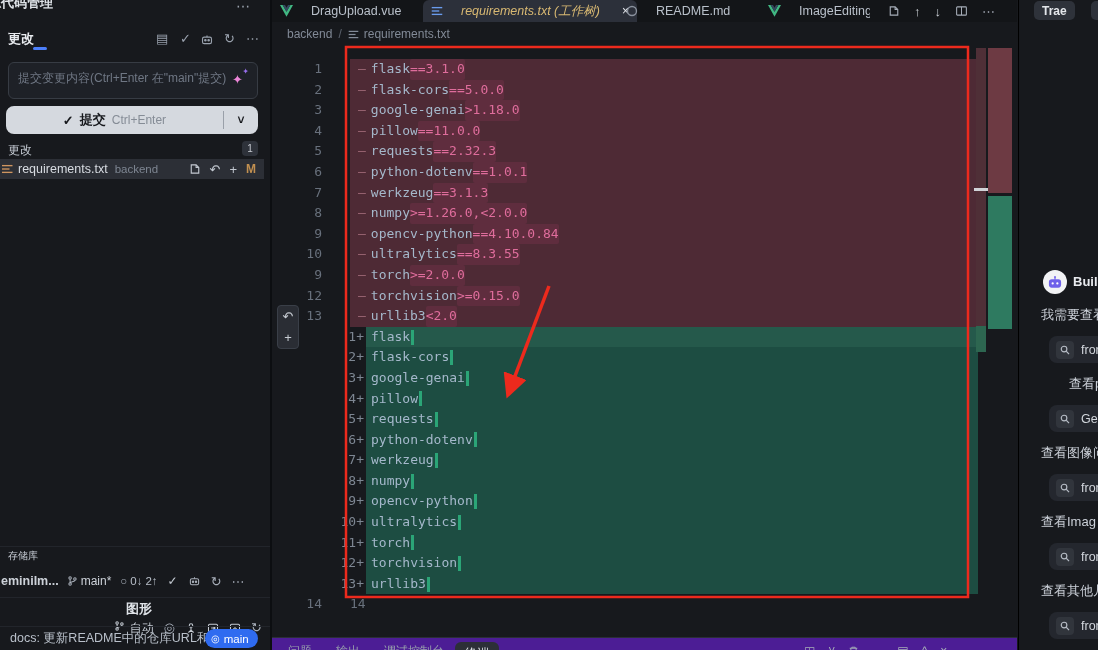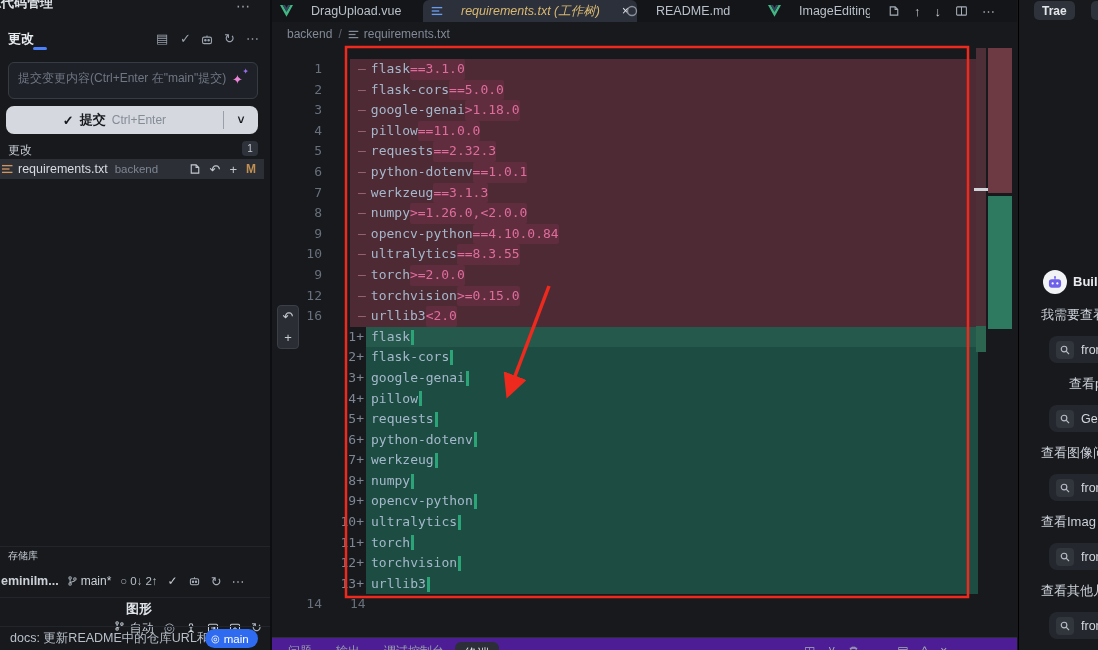--- a/index.html
+++ b/index.html
@@ -356,21 +356,21 @@
           <div class="row rem"><span class="g1">3</span><div class="content"><span class="dash">—</span><span class="cname">google-genai</span><span class="cver">&gt;1.18.0</span></div></div>
           <div class="row rem"><span class="g1">4</span><div class="content"><span class="dash">—</span><span class="cname">pillow</span><span class="cver">==11.0.0</span></div></div>
           <div class="row rem"><span class="g1">5</span><div class="content"><span class="dash">—</span><span class="cname">requests</span><span class="cver">==2.32.3</span></div></div>
           <div class="row rem"><span class="g1">6</span><div class="content"><span class="dash">—</span><span class="cname">python-dotenv</span><span class="cver">==1.0.1</span></div></div>
           <div class="row rem"><span class="g1">7</span><div class="content"><span class="dash">—</span><span class="cname">werkzeug</span><span class="cver">==3.1.3</span></div></div>
           <div class="row rem"><span class="g1">8</span><div class="content"><span class="dash">—</span><span class="cname">numpy</span><span class="cver">&gt;=1.26.0,&lt;2.0.0</span></div></div>
           <div class="row rem"><span class="g1">9</span><div class="content"><span class="dash">—</span><span class="cname">opencv-python</span><span class="cver">==4.10.0.84</span></div></div>
           <div class="row rem"><span class="g1">10</span><div class="content"><span class="dash">—</span><span class="cname">ultralytics</span><span class="cver">==8.3.55</span></div></div>
           <div class="row rem"><span class="g1">9</span><div class="content"><span class="dash">—</span><span class="cname">torch</span><span class="cver">&gt;=2.0.0</span></div></div>
           <div class="row rem"><span class="g1">12</span><div class="content"><span class="dash">—</span><span class="cname">torchvision</span><span class="cver">&gt;=0.15.0</span></div></div>
-          <div class="row rem"><span class="g1">16</span><div class="content"><span class="dash">—</span><span class="cname">urllib3</span><span class="cver">&lt;2.0</span></div></div>
+          <div class="row rem"><span class="g1">13</span><div class="content"><span class="dash">—</span><span class="cname">urllib3</span><span class="cver">&lt;2.0</span></div></div>
           <div class="row add first"><span class="g1">1+</span><div class="content"><span class="cname">flask</span><span class="marker"></span></div></div>
           <div class="row add"><span class="g1">2+</span><div class="content"><span class="cname">flask-cors</span><span class="marker"></span></div></div>
           <div class="row add"><span class="g1">3+</span><div class="content"><span class="cname">google-genai</span><span class="marker"></span></div></div>
           <div class="row add"><span class="g1">4+</span><div class="content"><span class="cname">pillow</span><span class="marker"></span></div></div>
           <div class="row add"><span class="g1">5+</span><div class="content"><span class="cname">requests</span><span class="marker"></span></div></div>
           <div class="row add"><span class="g1">6+</span><div class="content"><span class="cname">python-dotenv</span><span class="marker"></span></div></div>
           <div class="row add"><span class="g1">7+</span><div class="content"><span class="cname">werkzeug</span><span class="marker"></span></div></div>
           <div class="row add"><span class="g1">8+</span><div class="content"><span class="cname">numpy</span><span class="marker"></span></div></div>
           <div class="row add"><span class="g1">9+</span><div class="content"><span class="cname">opencv-python</span><span class="marker"></span></div></div>
           <div class="row add"><span class="g1">10+</span><div class="content"><span class="cname">ultralytics</span><span class="marker"></span></div></div>

